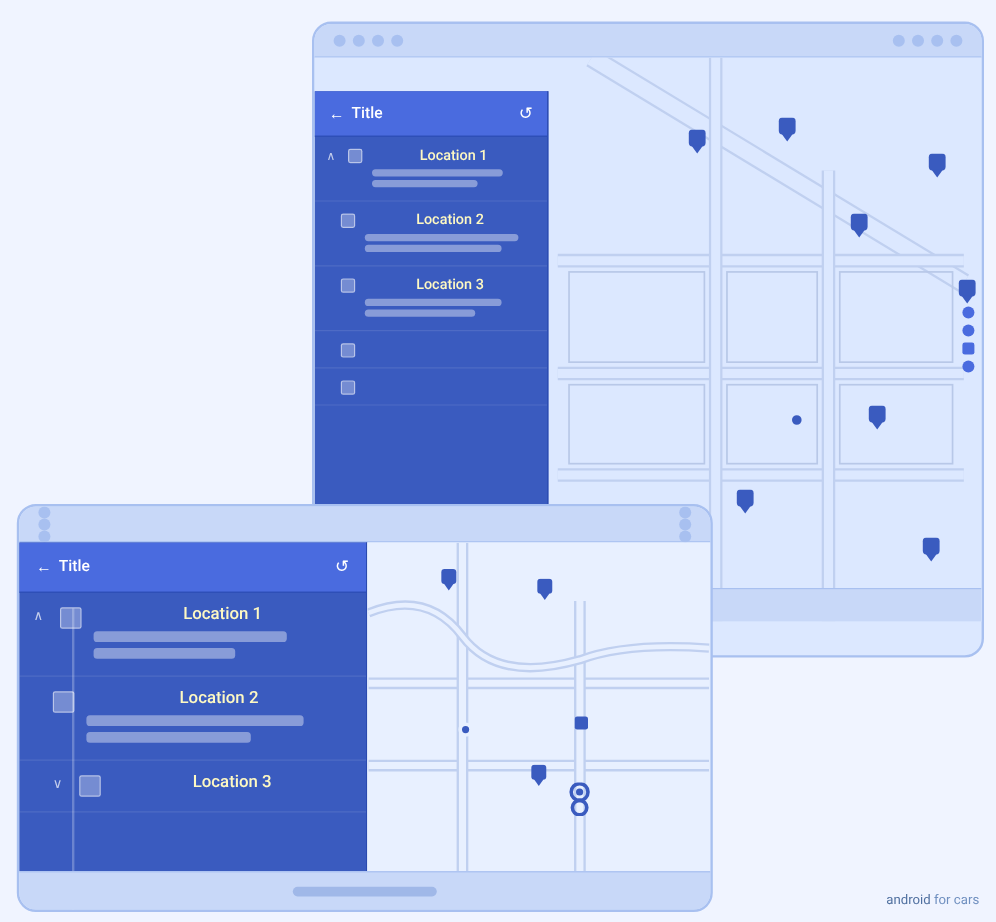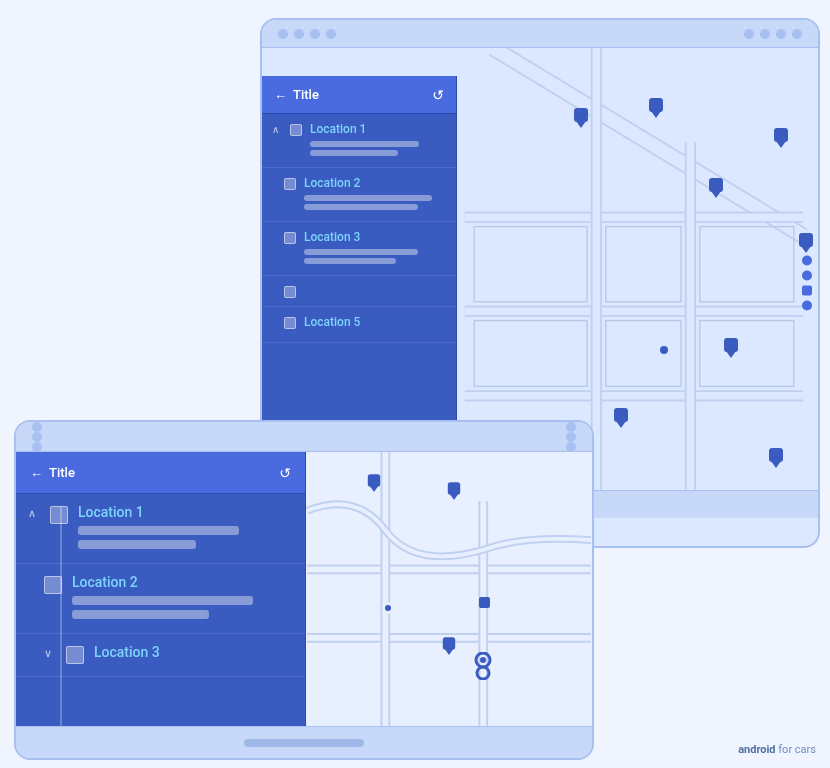--- a/index.html
+++ b/index.html
@@ -120,24 +120,25 @@
       border: 1px solid rgba(255,255,255,0.5);
       flex-shrink: 0;
       margin-top: 2px;
     }
 
     .loc-info {
       flex: 1;
     }
 
     .loc-name {
-      color: #7dd3fc;
+      color: #fef9c3;
       font-size: 12px;
       font-weight: 500;
       margin-bottom: 5px;
+      text-align: center;
     }
 
     .loc-bar {
       height: 6px;
       background: rgba(255,255,255,0.4);
       border-radius: 3px;
       margin-bottom: 3px;
     }
 
     .loc-bar.short { width: 65%; }
@@ -288,21 +289,21 @@
     .watermark {
       position: absolute;
       bottom: 12px;
       right: 14px;
       font-size: 11px;
       color: #7090c0;
       z-index: 5;
     }
 
     .watermark strong {
-      font-weight: 700;
+      font-weight: 400;
       color: #5070a0;
     }
 
     
     .road-svg {
       position: absolute;
       top: 0; left: 0;
       width: 100%;
       height: 100%;
       pointer-events: none;
@@ -466,23 +467,20 @@
             <div class="loc-bar short"></div>
           </div>
         </div>
 
         <div class="location-item-back" style="padding-left:22px;">
           <div class="loc-checkbox"></div>
         </div>
 
         <div class="location-item-back" style="padding-left:22px;">
           <div class="loc-checkbox"></div>
-          <div class="loc-info">
-            <div class="loc-name">Location 5</div>
-          </div>
         </div>
 
       </div>
     </div>
 
     <div style="position:absolute; bottom:0; left:0; right:0; height:28px; background:#c8d8f8; display:flex; align-items:center; justify-content:center; border-top:1px solid #a8c0f0;">
       <div style="width:80px; height:7px; background:#a0b8e8; border-radius:4px;"></div>
     </div>
   </div>
 </div>

